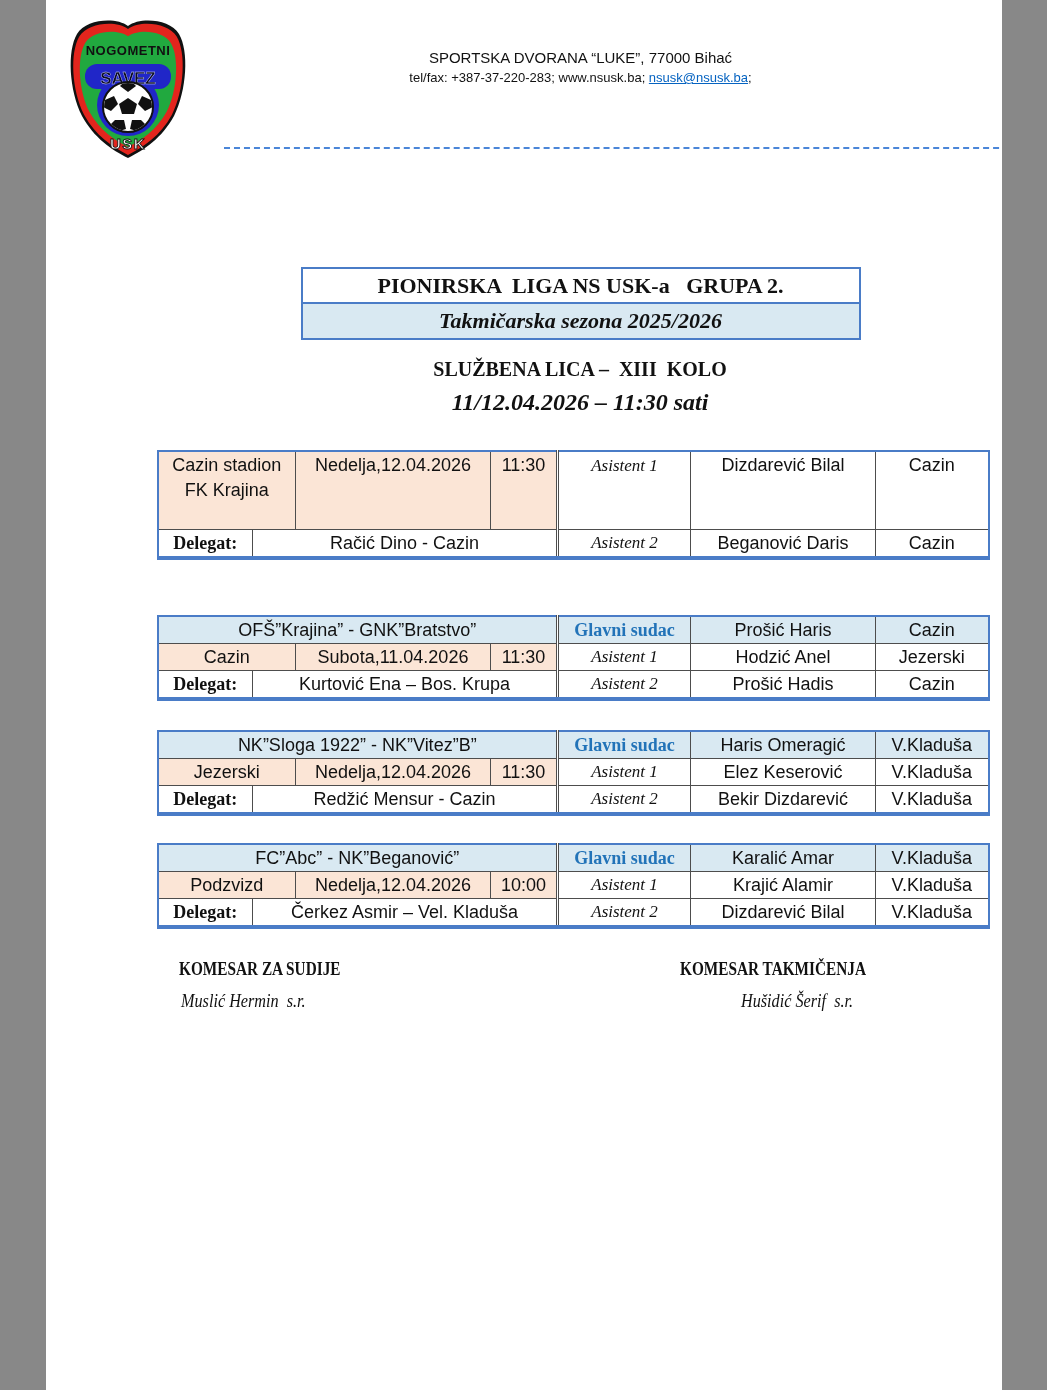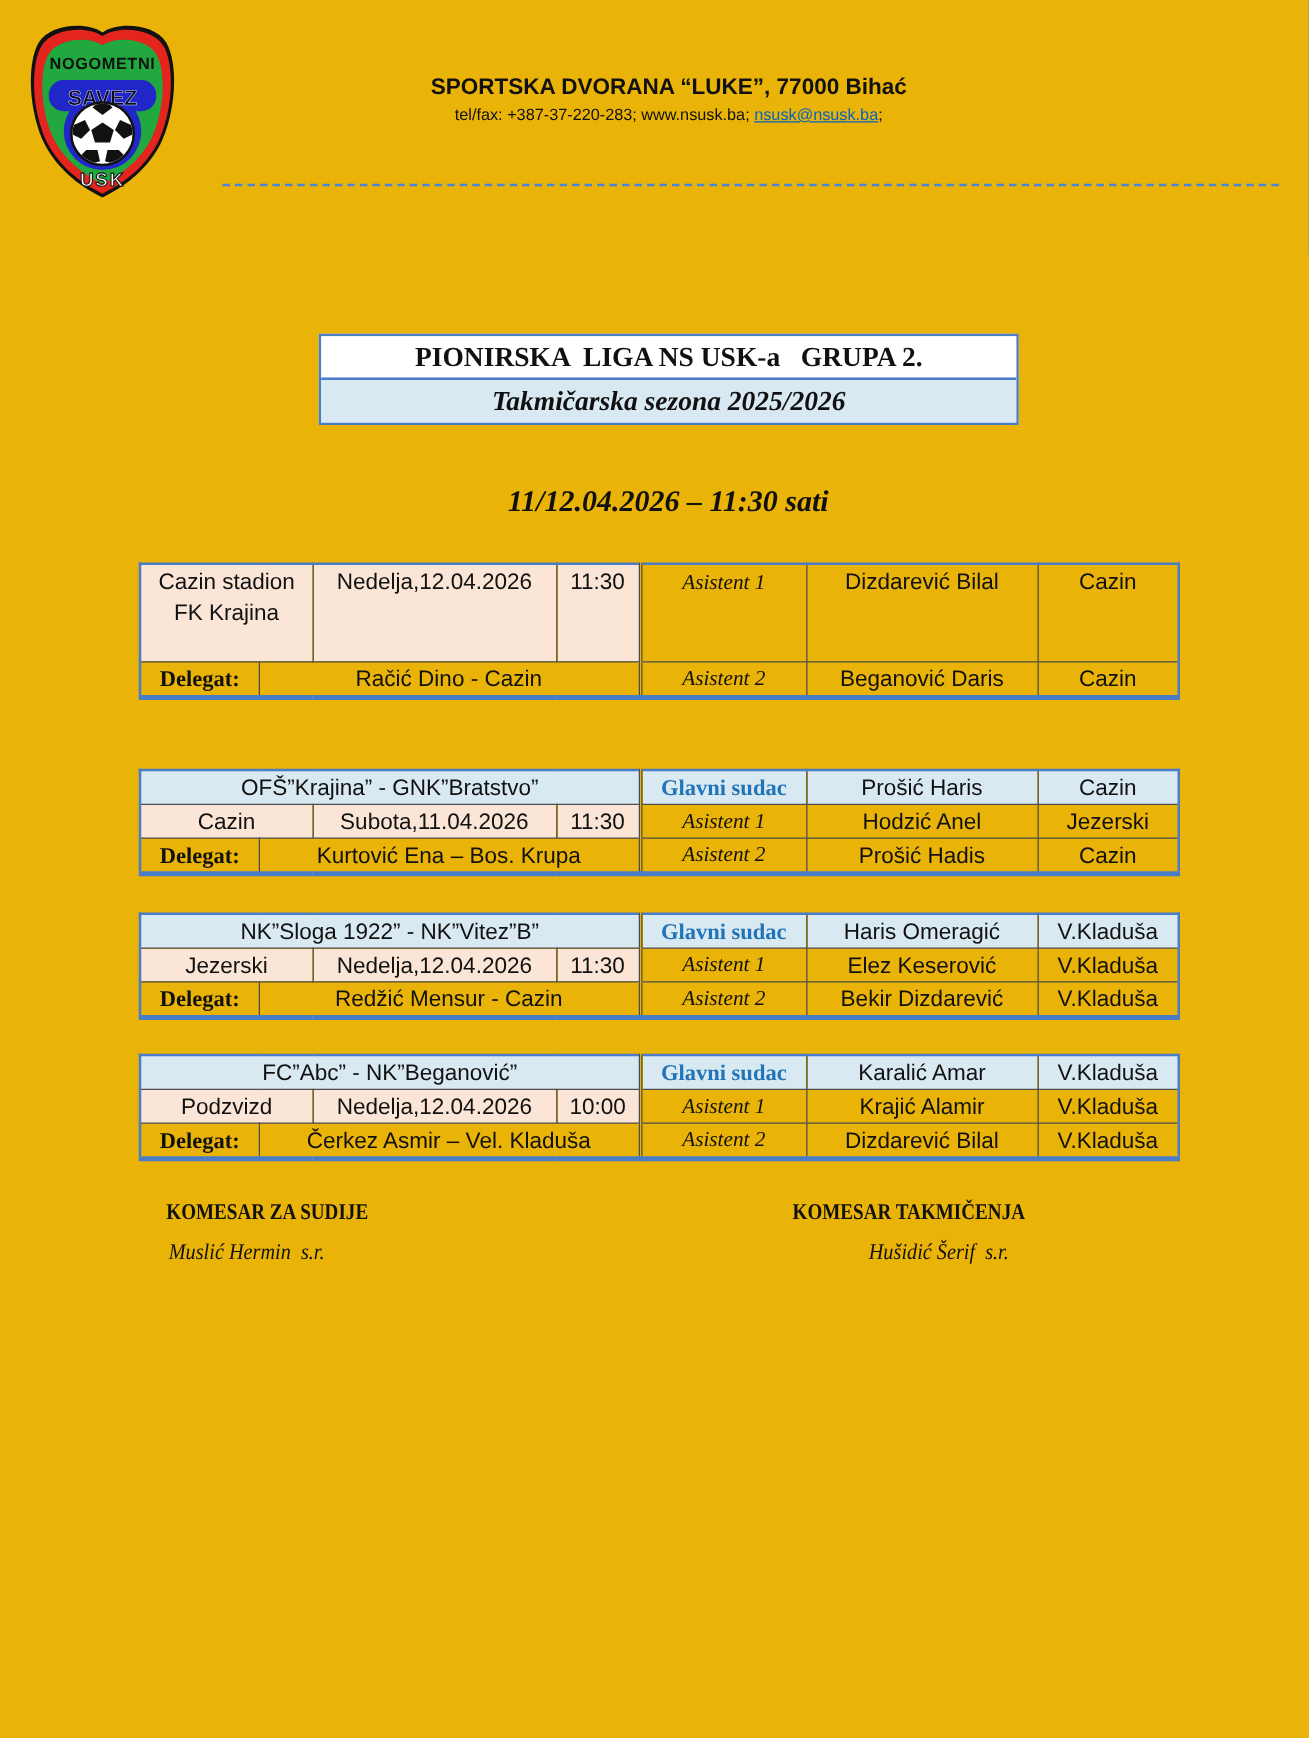--- a/index.html
+++ b/index.html
@@ -1,27 +1,27 @@
 <!DOCTYPE html>
 <html><head>
 <meta charset="utf-8">
 <style>
   html,body{margin:0;padding:0;background:#888;}
   #page{
-    position:relative;width:1047px;height:1390px;background:#eab308;
+    position:relative;width:956px;height:1390px;background:#ffffff;
     margin:0 auto;overflow:hidden;
     font-family:"Liberation Sans",sans-serif;color:#111;
   }
   .abs{position:absolute;}
   .pre{white-space:pre;}
 
   
   #org-block{left:180px;top:38px;width:710px;text-align:center;}
   .org-name{font-size:25px;font-weight:bold;font-style:italic;letter-spacing:-0.5px;}
-  .org-address{font-size:18px;margin-top:21px;font-weight:bold;}
+  .org-address{font-size:15px;margin-top:11px;}
   .org-contact{font-size:13px;margin-top:4px;}
   .org-contact a{color:#0563c1;text-decoration:underline;}
   #separator{left:178px;top:147px;width:845px;border-top:2px dashed #4a86d8;height:0;}
 
   
   #title-box{
     left:255px;top:267px;width:556px;
     border:2px solid #4a7cc7;background:#fff;
     box-shadow:inset 0 0 0 2px #ffffff, inset 0 0 0 3px #b9cddd;
   }
@@ -102,20 +102,21 @@
     <div class="org-contact"><span>tel/fax: +387-37-220-283; www.nsusk.ba; </span><a href="#">nsusk@nsusk.ba</a><span>;</span></div>
   </div>
 
   <div id="separator" class="abs"></div>
 
   <div id="title-box" class="abs">
     <div class="row1 pre">PIONIRSKA  LIGA NS USK-a   GRUPA 2.</div>
     <div class="row2">Takmičarska sezona 2025/2026</div>
   </div>
 
+  <div id="subtitle-1" class="abs subtitle pre">SLUŽBENA LICA –  XIII  KOLO</div>
   <div id="subtitle-2" class="abs subtitle pre">11/12.04.2026 – 11:30 sati</div>
 
   <table class="match-table" style="top:450px">
     <colgroup>
         <col style="width:95px">
         <col style="width:43px">
         <col style="width:195px">
         <col style="width:67px">
         <col style="width:133px">
         <col style="width:185px">

